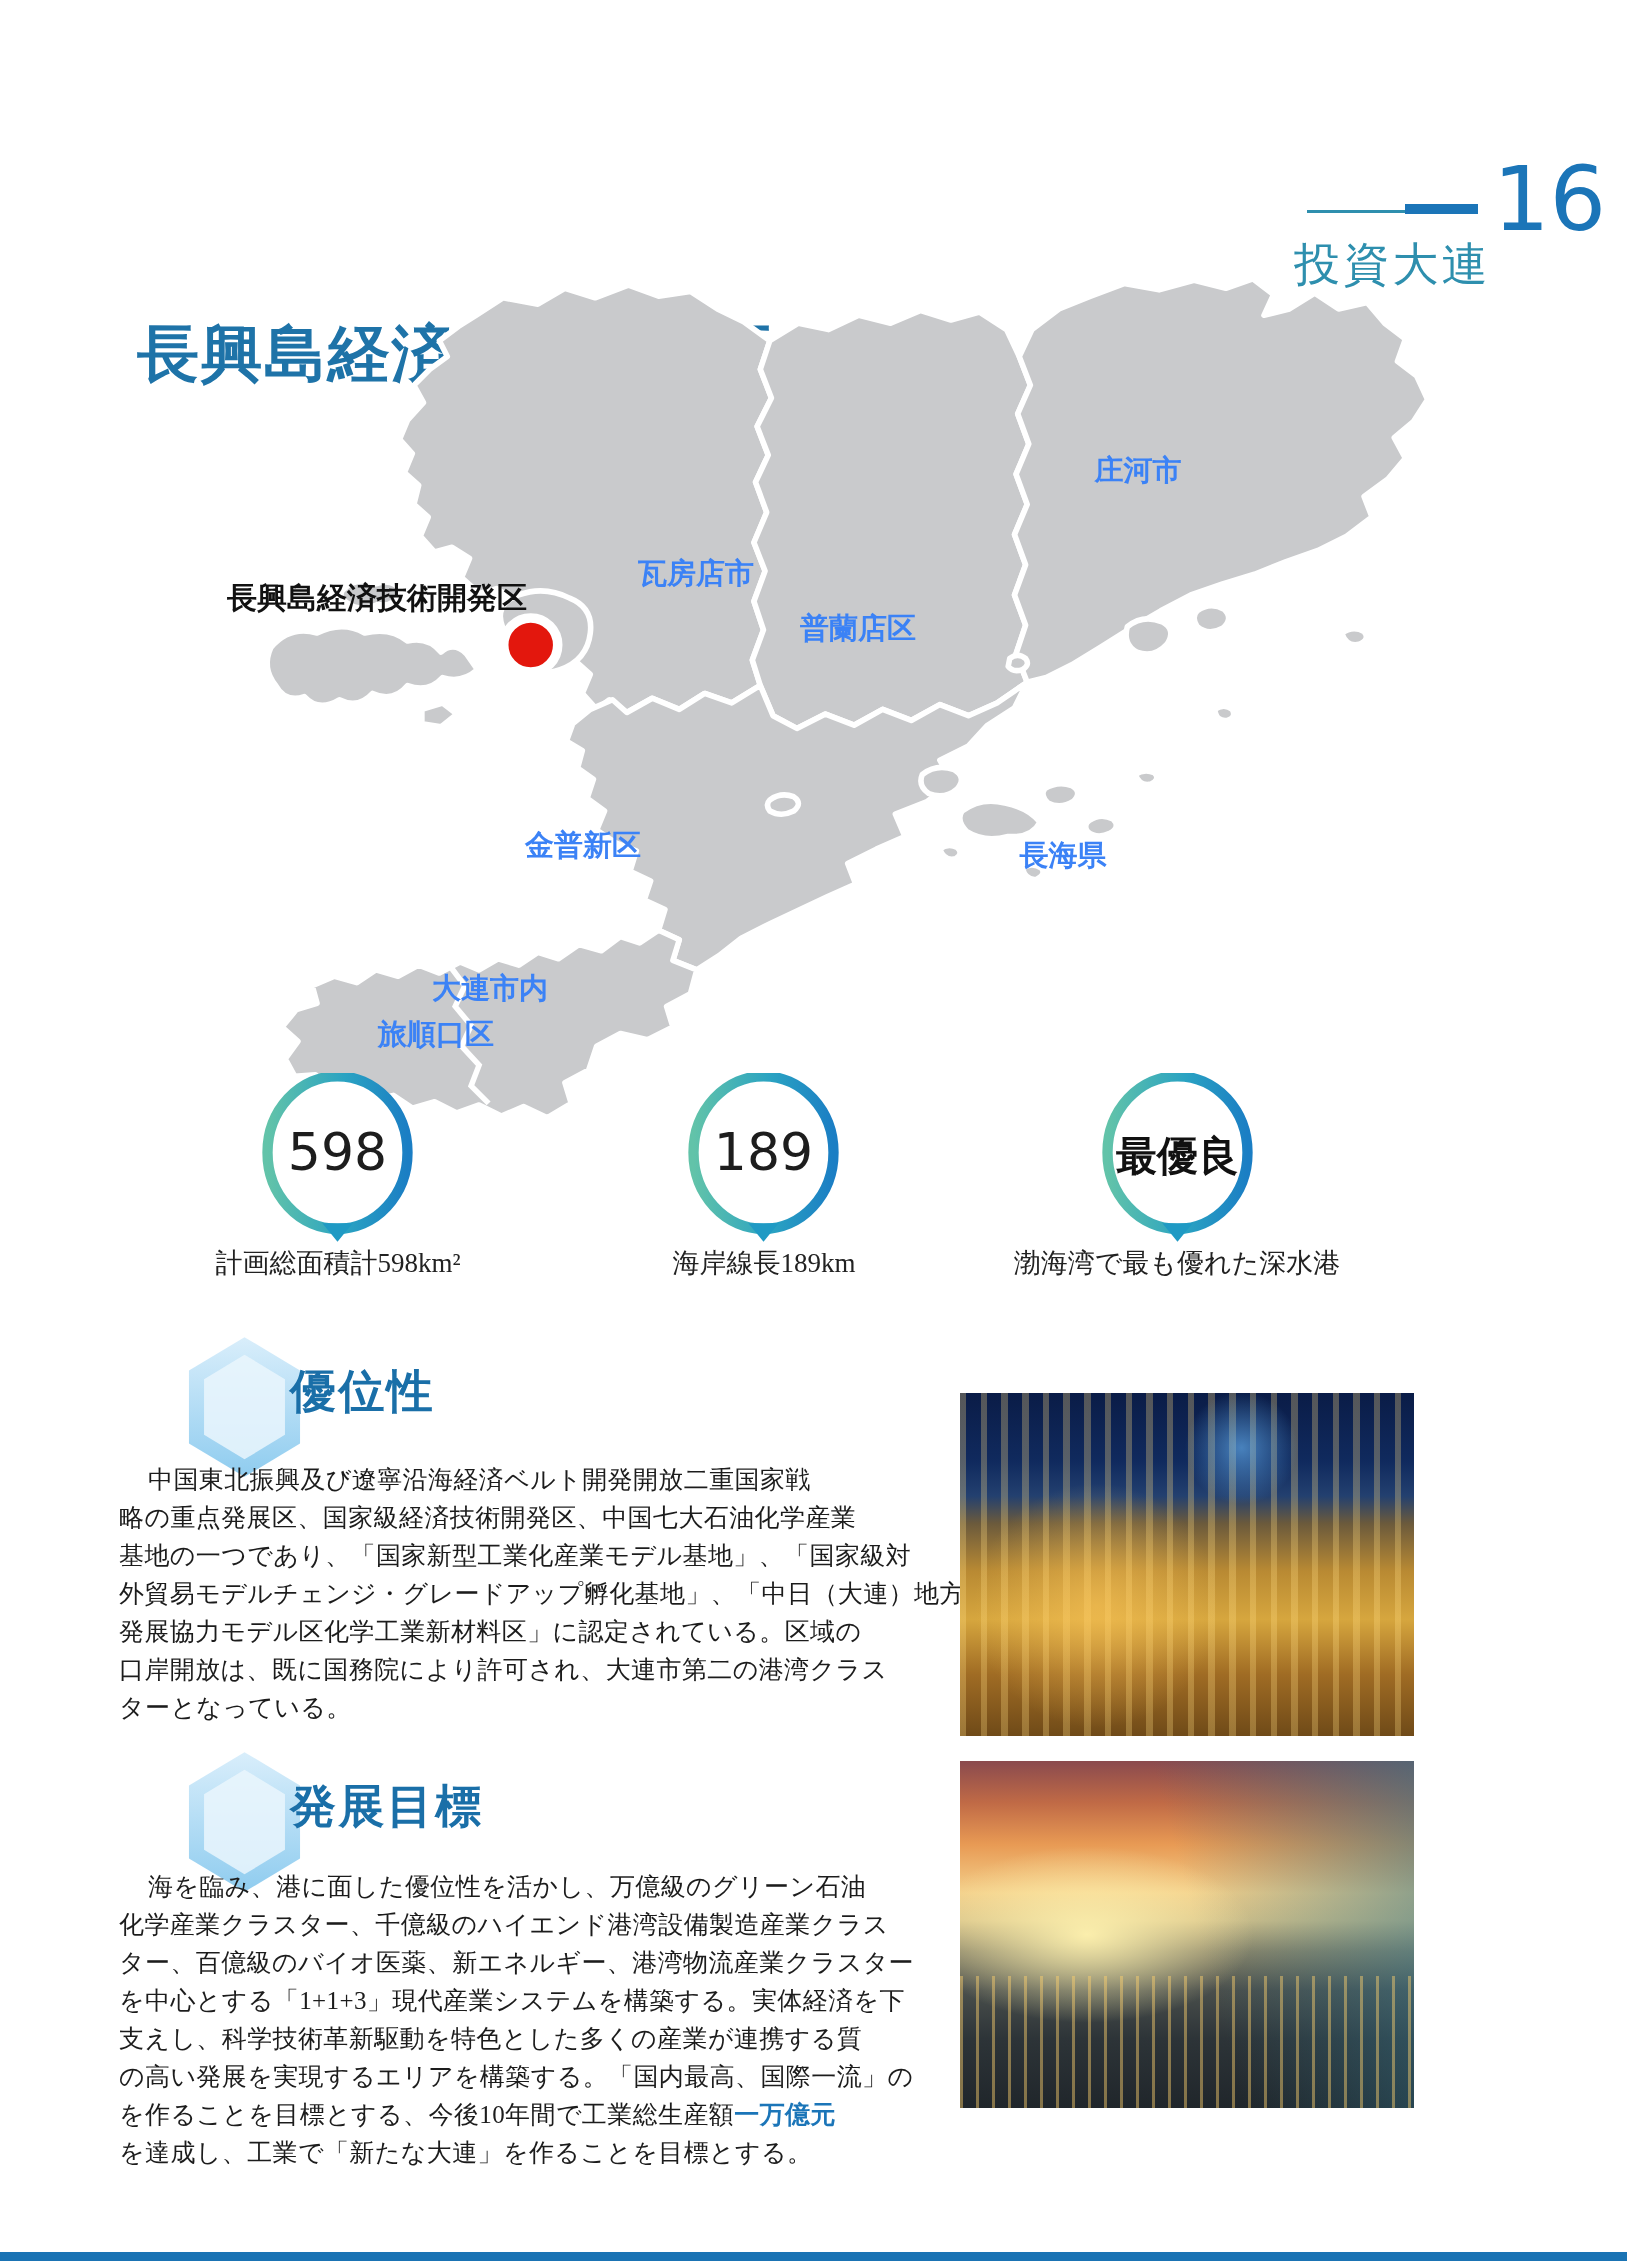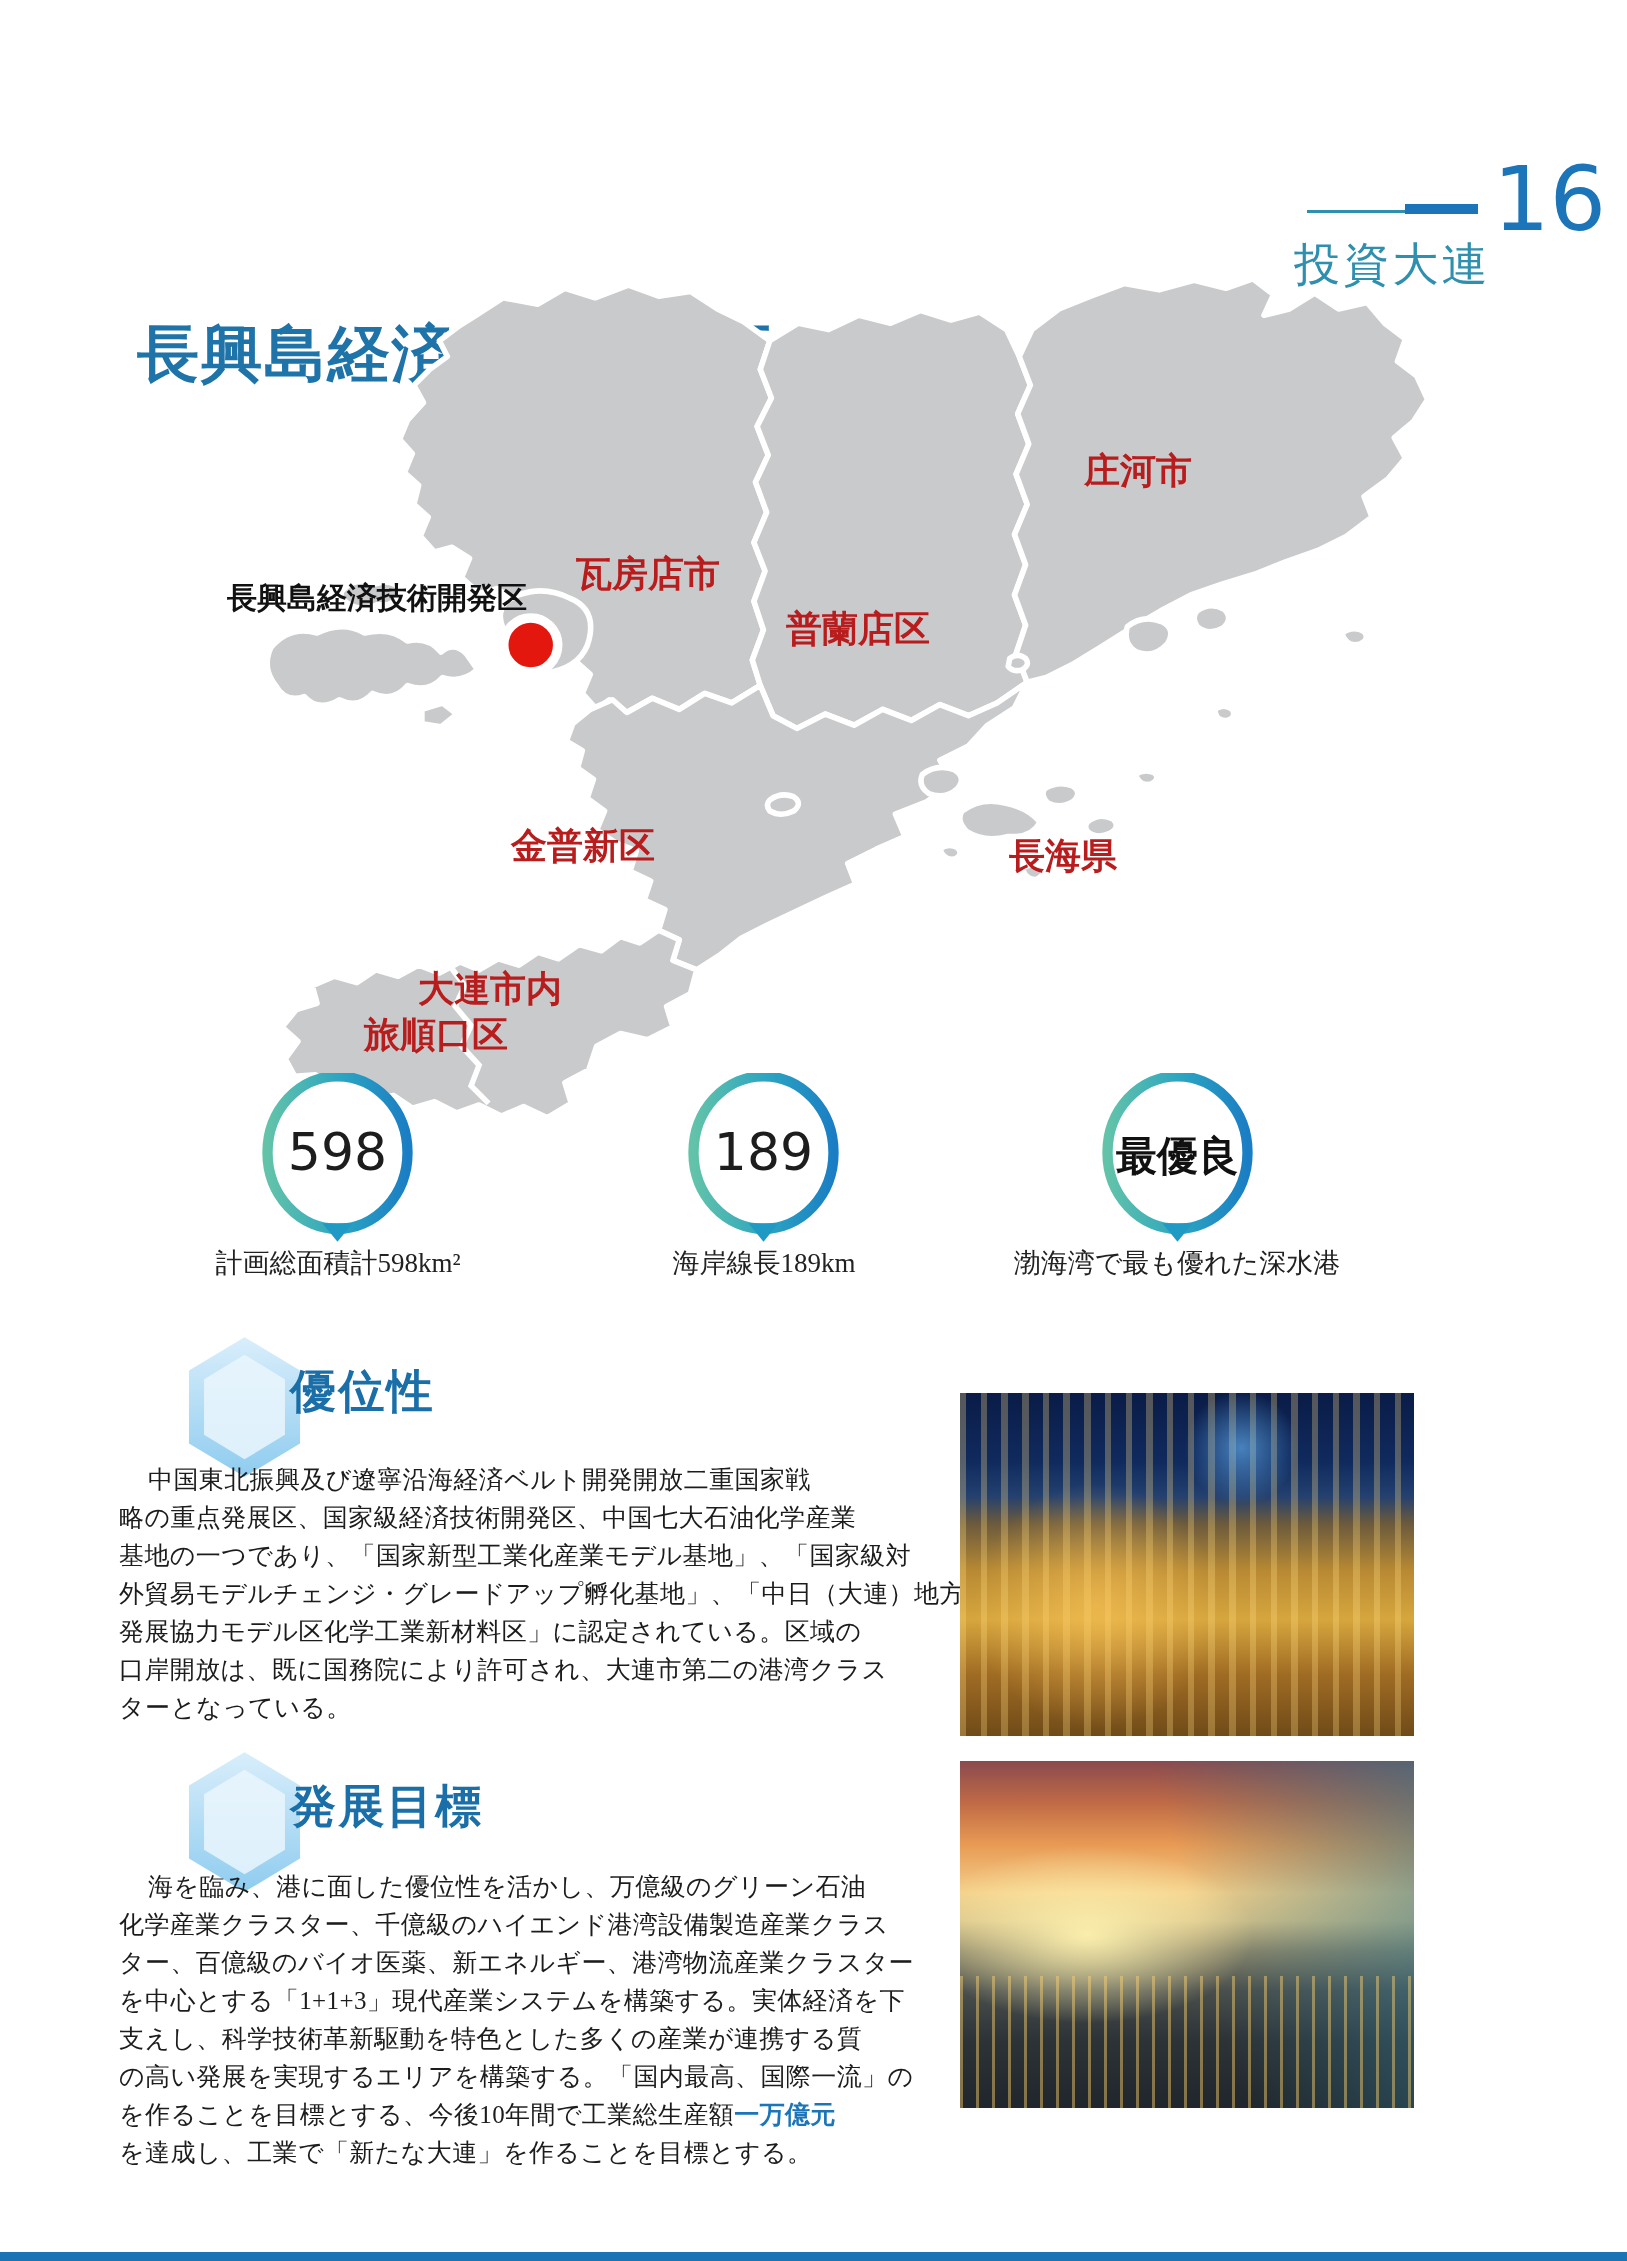--- a/index.html
+++ b/index.html
@@ -12,21 +12,21 @@
   .hdr-thick{left:1405px;top:204px;width:73px;height:10.3px;background:#1b75b8;}
   .hdr-brand{left:1294px;top:234px;font-size:46px;letter-spacing:3.2px;color:#2e8fae;white-space:nowrap;}
   .hdr-num{left:1493px;top:155px;font-size:89px;font-family:"DejaVu Sans","Liberation Sans",sans-serif;
            color:#1b75b8;line-height:1;}
 
   
   .title{left:137px;top:312px;font-size:62px;font-weight:700;color:#1e73a8;white-space:nowrap;letter-spacing:1.6px;}
 
   
   #map-svg{left:223px;top:274px;}
-  .map-label{font-size:36px;font-weight:700;color:#b91c1c;white-space:nowrap;transform:translate(-50%,-50%);}
+  .map-label{font-size:29px;font-weight:700;color:#3b82f6;white-space:nowrap;transform:translate(-50%,-50%);}
   .marker-label{left:227px;top:578px;font-size:30px;font-weight:700;color:#111;white-space:nowrap;}
 
   
   .badge-svg{width:175px;height:183px;}
   .badge-val{width:175px;text-align:center;font-size:52px;color:#1d1d1d;
              font-family:"DejaVu Sans","Liberation Sans",sans-serif;}
   .badge-val.kanji{font-family:"Liberation Serif","DejaVu Serif",serif;font-weight:700;font-size:41px;color:#111;}
   .badge-cap{width:413px;text-align:center;font-size:27px;color:#222;white-space:nowrap;transform:translateX(-50%);}
 
   
@@ -102,21 +102,21 @@
       <path d="M688,662 q14,-10 30,-4 q12,8 0,18 q-16,8 -30,0 q-6,-8 0,-14 Z"></path>
       <path d="M1148,630 q12,-8 24,-2 q8,8 -4,14 q-14,4 -20,-12 Z"></path>
     </g>
 
     <path fill="none" stroke="#ffffff" stroke-width="7" d="M286,872 L304,896 L292,922 L312,946 L300,972 L322,996 L312,1022 L334,1044"></path>
 
     <circle cx="387" cy="467" r="34" fill="#e3170d" stroke="#ffffff" stroke-width="12"></circle>
   </svg>
 
   <div class="abs map-label" style="left:1138px;top:471px;">庄河市</div>
-  <div class="abs map-label" style="left:648px;top:574px;">瓦房店市</div>
+  <div class="abs map-label" style="left:696px;top:574px;">瓦房店市</div>
   <div class="abs map-label" style="left:858px;top:629px;">普蘭店区</div>
   <div class="abs map-label" style="left:583px;top:846px;">金普新区</div>
   <div class="abs map-label" style="left:1063px;top:856px;">長海県</div>
   <div class="abs map-label" style="left:490px;top:989px;">大連市内</div>
   <div class="abs map-label" style="left:436px;top:1035px;">旅順口区</div>
   <div class="abs marker-label">長興島経済技術開発区</div>
 
   <svg class="abs badge-svg" style="left:250px;top:1073px;" viewBox="0 0 220 230">
     <defs>
         <linearGradient id="g1" x1="0" y1="0" x2="1" y2="0">

